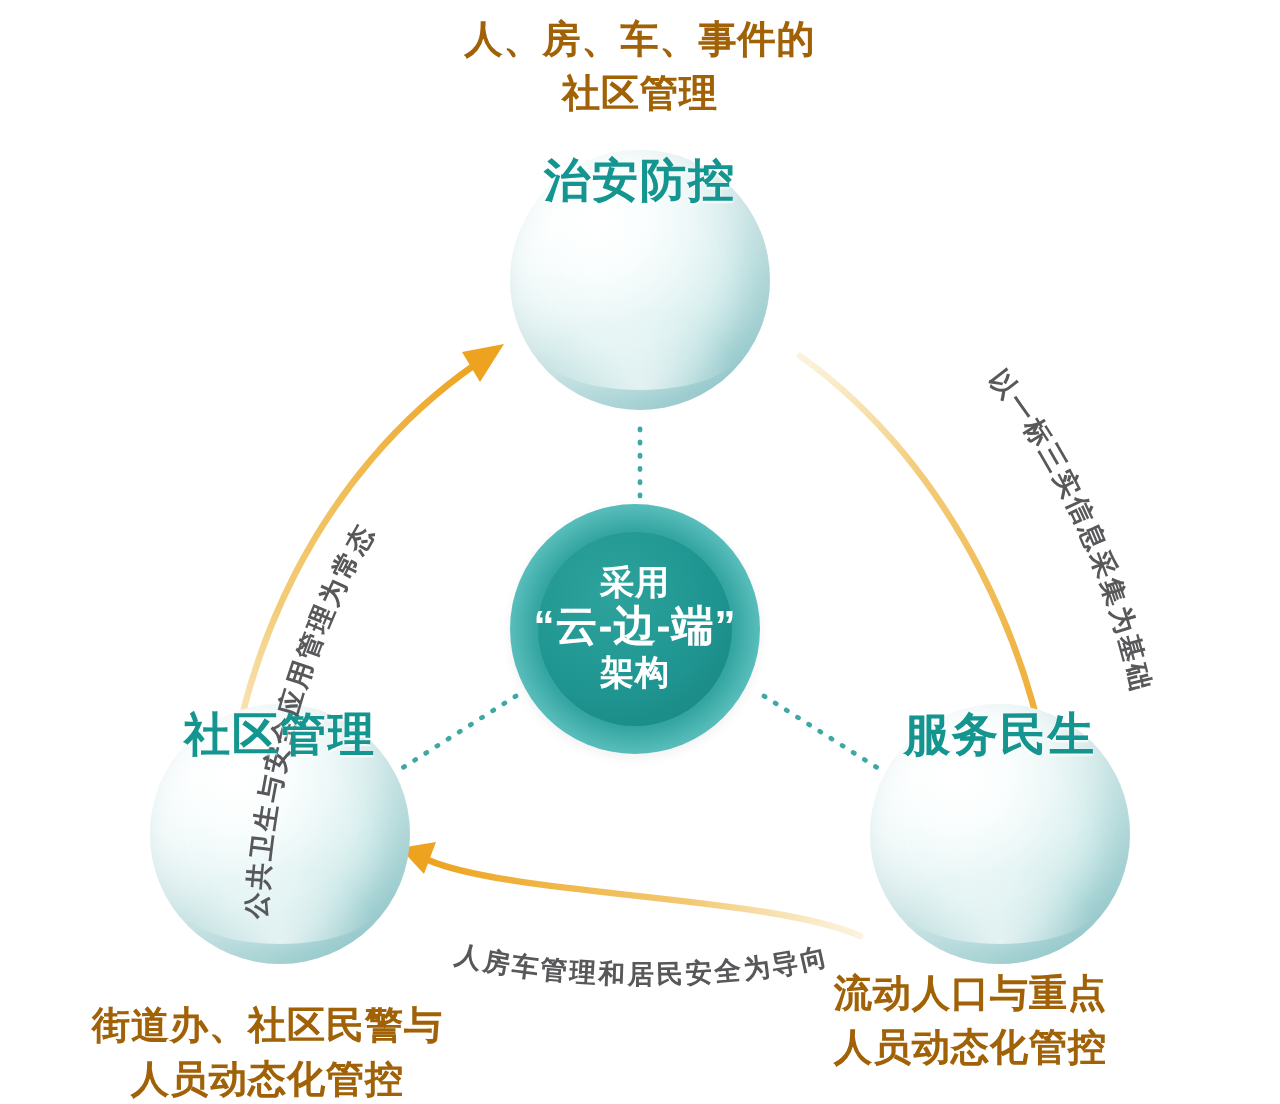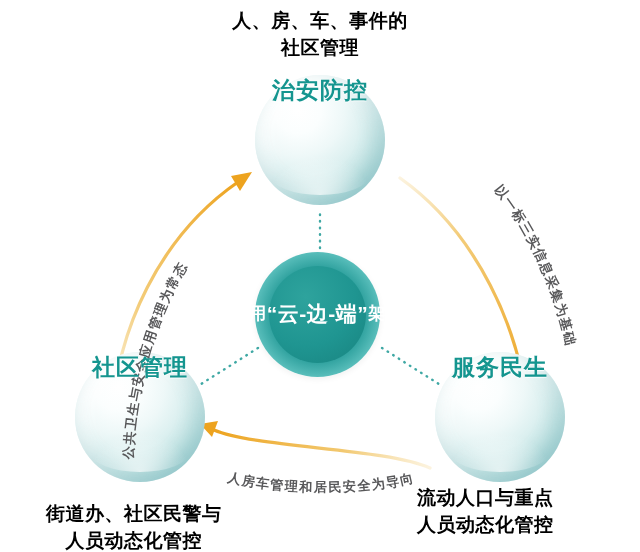--- a/index.html
+++ b/index.html
@@ -94,38 +94,38 @@
     display: flex;
     align-items: center;
     justify-content: center;
   }
   #center-core {
     width: 97px;
     height: 97px;
     border-radius: 50%;
     background: radial-gradient(circle at 38% 32%, #2ea39d 0%, #1f9591 55%, #18837f 100%);
     display: flex;
-    flex-direction: row;
+    flex-direction: column;
     align-items: center;
     justify-content: center;
     line-height: 1.18;
   }
   #center-core .cline {
     color: #ffffff;
     font-size: 17px;
     font-weight: 700;
     letter-spacing: 0.5px;
     white-space: nowrap;
   }
   #center-core .cline.mid { font-size: 21px; }
 
   
   .caption {
     position: absolute;
-    color: #000000;
+    color: #a16207;
     font-size: 19px;
     font-weight: 700;
     line-height: 1.42;
     letter-spacing: 0.5px;
     white-space: nowrap;
   }
   #caption-top    { left: 0; top: 8px;  width: 640px; text-align: center; }
   #caption-left   { left: 46px;  top: 501px; text-align: left; }
   #caption-right  { left: 417px; top: 485px; text-align: left; }
 

